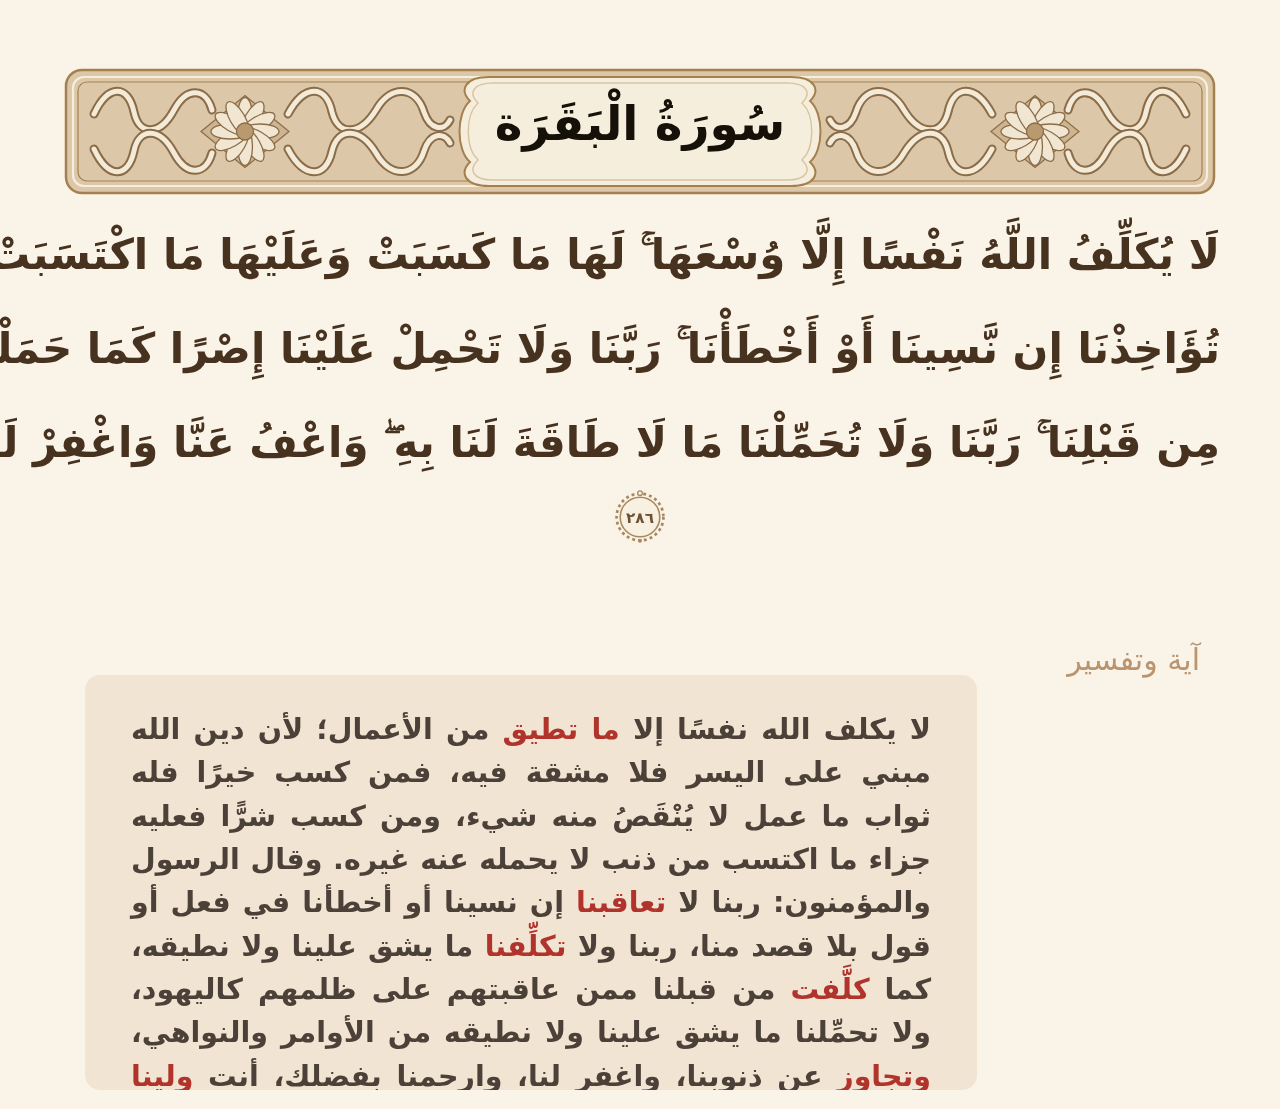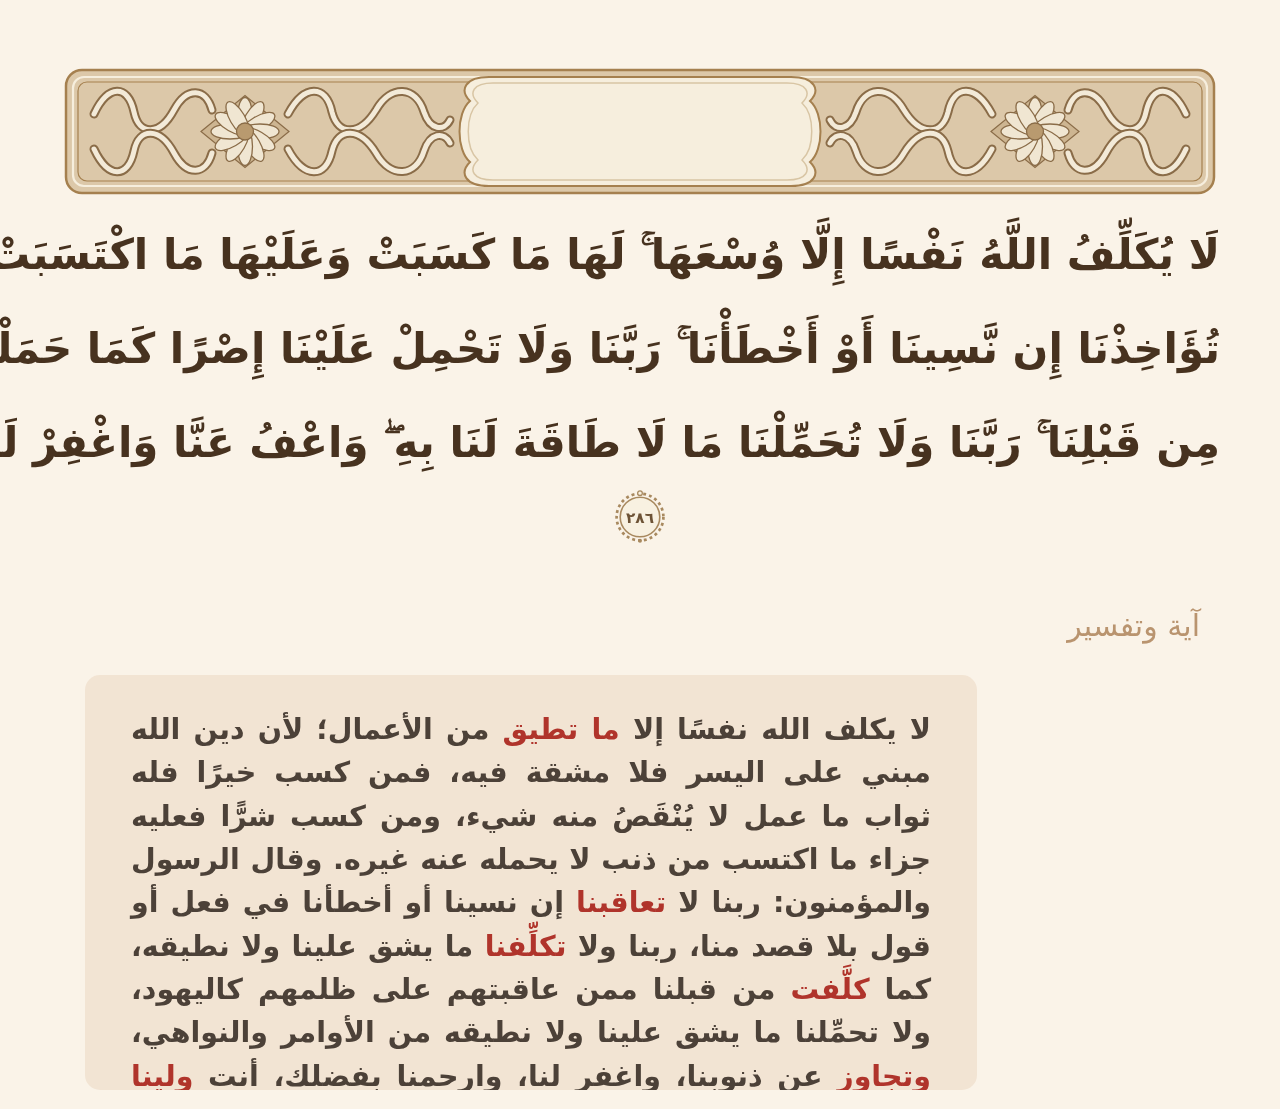--- a/index.html
+++ b/index.html
@@ -106,35 +106,36 @@
       <use href="#vines"></use>
     </g>
 
     <use href="#rosette" x="181" y="63.5"></use>
     <use href="#rosette" x="971" y="63.5"></use>
 
     <path d="M425,9 H727 C751,9 757,22 746,33 C760,45 760,82 746,94 C757,105 751,118 727,118 H425 C401,118 395,105 406,94 C392,82 392,45 406,33 C395,22 401,9 425,9 Z" fill="#f6eedd" stroke="#a5804f" stroke-width="2"></path>
     <path d="M429,15 H723 C743,15 748,25 738,35 C751,47 751,80 738,92 C748,102 743,112 723,112 H429 C409,112 404,102 414,92 C401,80 401,47 414,35 C404,25 409,15 429,15 Z" fill="none" stroke="#d8c5a4" stroke-width="1.5"></path>
   </svg>
 
+  <div class="surah-title">سُورَةُ الْبَقَرَة</div>
 
   <div class="verse-block" id="verse-block" style="color: rgb(71, 50, 31);">
     <div class="verse-line"><span>لَا يُكَلِّفُ اللَّهُ نَفْسًا إِلَّا وُسْعَهَا ۚ لَهَا مَا كَسَبَتْ وَعَلَيْهَا مَا اكْتَسَبَتْ ۗ رَبَّنَا لَا</span></div>
     <div class="verse-line"><span>تُؤَاخِذْنَا إِن نَّسِينَا أَوْ أَخْطَأْنَا ۚ رَبَّنَا وَلَا تَحْمِلْ عَلَيْنَا إِصْرًا كَمَا حَمَلْتَهُ عَلَى الَّذِينَ</span></div>
     <div class="verse-line"><span>مِن قَبْلِنَا ۚ رَبَّنَا وَلَا تُحَمِّلْنَا مَا لَا طَاقَةَ لَنَا بِهِ ۖ وَاعْفُ عَنَّا وَاغْفِرْ لَنَا وَارْحَمْنَا</span></div>
     <div class="verse-line last">
       <svg class="medallion" viewBox="0 0 60 60">
         <circle cx="30" cy="30" r="26" fill="none" stroke="#a8895f" stroke-width="3" stroke-dasharray="3.2 3.4"></circle>
         <circle cx="30" cy="30" r="22" fill="#f8f1e1" stroke="#a8895f" stroke-width="1.8"></circle>
         <circle cx="30" cy="3.5" r="2.6" fill="#f8f1e1" stroke="#a8895f" stroke-width="1.4"></circle>
         <circle cx="30" cy="56.5" r="2.2" fill="#a8895f"></circle>
         <text x="30" y="37" text-anchor="middle" font-size="17" font-weight="bold" fill="#6d5336">٢٨٦</text>
       </svg>
     </div>
   </div>
 
-  <div class="section-label" style="color: rgb(185, 148, 111);">آية وتفسير</div>
+  <div class="section-label" style="color: rgb(185, 148, 111); margin-top: 34px;">آية وتفسير</div>
 
   <div class="tafsir-card" id="tafsir-card" style="background: rgb(242, 228, 211);">
     <p class="tafsir-text" id="tafsir-text" style="color: rgb(76, 65, 56);"><span>لا يكلف الله نفسًا إلا </span><span style="color: rgb(176, 52, 43);">ما تطيق</span><span> من الأعمال؛ لأن دين الله مبني على اليسر فلا مشقة فيه، فمن كسب خيرًا فله ثواب ما عمل لا يُنْقَصُ منه شيء، ومن كسب شرًّا فعليه جزاء ما اكتسب من ذنب لا يحمله عنه غيره. وقال الرسول والمؤمنون: ربنا لا </span><span style="color: rgb(176, 52, 43);">تعاقبنا</span><span> إن نسينا أو أخطأنا في فعل أو قول بلا قصد منا، ربنا ولا </span><span style="color: rgb(176, 52, 43);">تكلِّفنا</span><span> ما يشق علينا ولا نطيقه، كما </span><span style="color: rgb(176, 52, 43);">كلَّفت</span><span> من قبلنا ممن عاقبتهم على ظلمهم كاليهود، ولا تحمِّلنا ما يشق علينا ولا نطيقه من الأوامر والنواهي، </span><span style="color: rgb(176, 52, 43);">وتجاوز</span><span> عن ذنوبنا، واغفر لنا، وارحمنا بفضلك، أنت </span><span style="color: rgb(176, 52, 43);">ولينا وناصرنا</span><span> فانصرنا على القوم الكافرين.</span></p>
   </div>
 
 </div>
 
 </body></html>

